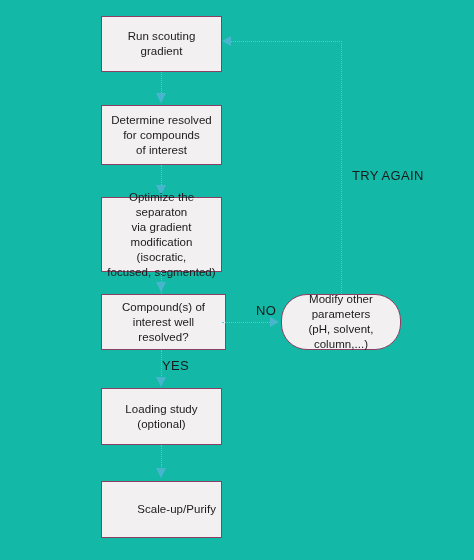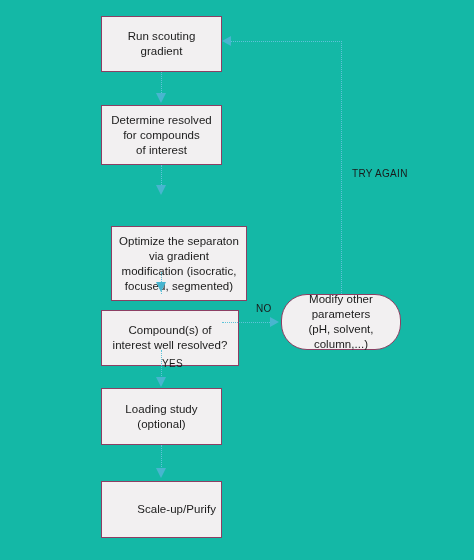--- a/index.html
+++ b/index.html
@@ -65,21 +65,21 @@
   .arrow-right {
     position: absolute;
     width: 0;
     height: 0;
     border-top: 5px solid transparent;
     border-bottom: 5px solid transparent;
     border-left: 9px solid #48b5cf;
   }
   .edge-label {
     position: absolute;
-    font-size: 10px;
+    font-size: 13px;
     color: #1a1a1a;
     letter-spacing: 0.3px;
     white-space: nowrap;
   }
 </style>
 </head>
 <body>
 
 <div id="flowchart-root">
 
@@ -92,31 +92,31 @@
 
   <div class="node" style="left:101px; top:105px; width:121px; height:60px;">
     <span class="node-text">Determine resolved
 for compounds
 of interest</span>
   </div>
 
   <div class="conn conn-v" style="left:161px; top:165px; height:22px;"></div>
   <div class="arrow-down" style="left:156px; top:185px;"></div>
 
-  <div class="node" style="left:111px; top:197px; width:136px; height:75px;margin-top:29px;">
+  <div class="node" style="left:101px; top:197px; width:121px; height:75px;">
     <span class="node-text">Optimize the separaton
 via gradient
 modification (isocratic,
 focused, segmented)</span>
   </div>
 
   <div class="conn conn-v" style="left:161px; top:272px; height:22px;"></div>
   <div class="arrow-down" style="left:156px; top:282px;"></div>
 
-  <div class="node" style="left:101px; top:310px; width:138px; height:56px;">
+  <div class="node" style="left:101px; top:294px; width:125px; height:56px;">
     <span class="node-text">Compound(s) of
 interest well resolved?</span>
   </div>
 
   <div class="conn conn-h" style="left:222px; top:322px; width:50px;"></div>
   <div class="arrow-right" style="left:270px; top:317px;"></div>
   <div class="edge-label" style="left:256px; top:303px;">NO</div>
 
   <div class="node" style="left:281px; top:294px; width:120px; height:56px;border-radius:26px;">
     <span class="node-text">Modify other

